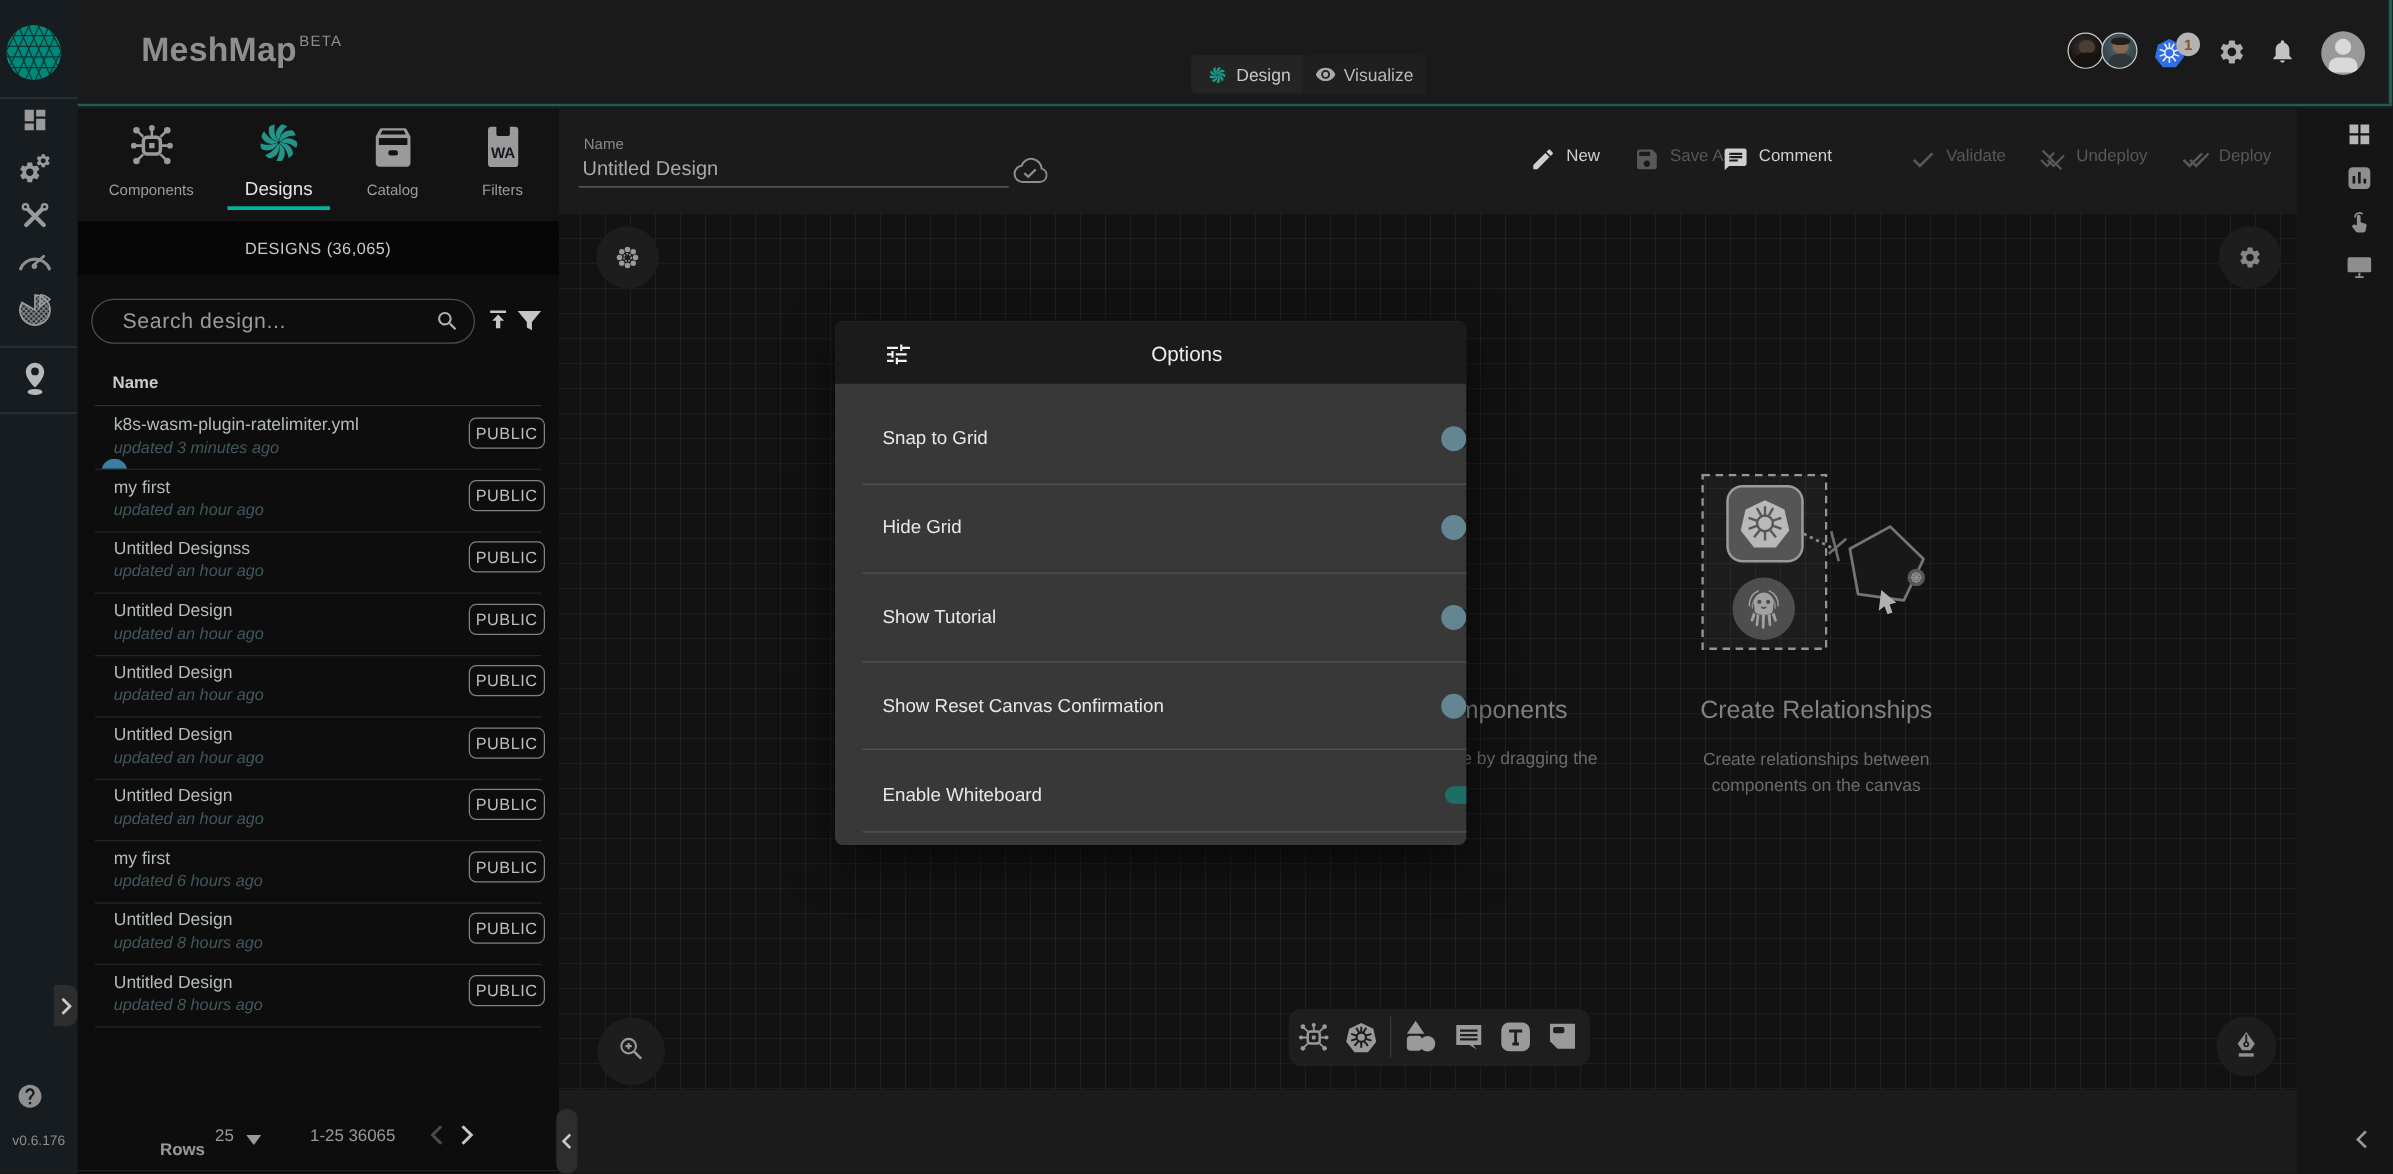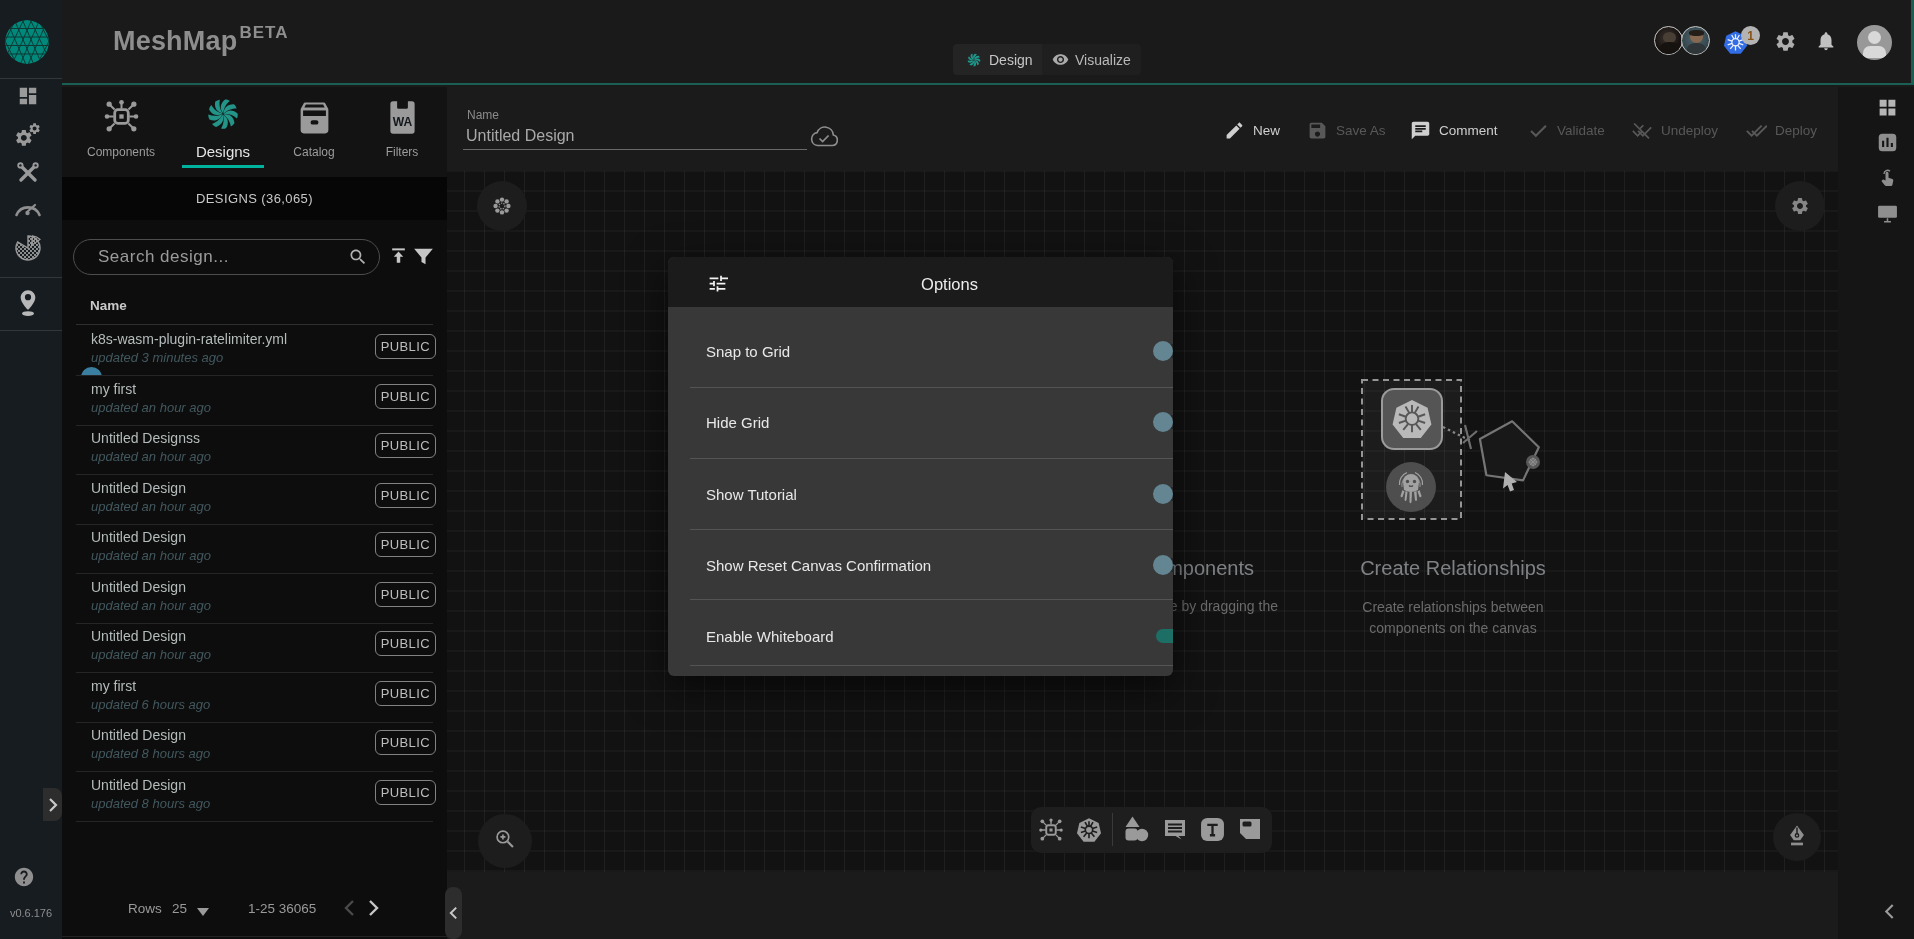--- a/index.html
+++ b/index.html
@@ -10,21 +10,21 @@
 
   
   #sidebar { left:0; top:0; width:62px; height:939px; background:#171c21; z-index:30; }
   .sdiv { position:absolute; left:0; width:62px; height:1px; background:rgba(255,255,255,0.12); }
 
   
   #header { left:62px; top:0; width:1852px; height:85px; background:#1a1a1a;
     border-bottom:2px solid #1a5e54; z-index:25; }
   #header .rightedge { position:absolute; right:0; top:0; width:3px; height:83px; background:#1a5e54; }
   #brand { position:absolute; left:51px; top:25px; color:#8e8e8e; font-size:27px; font-weight:bold; letter-spacing:0.2px; }
-  #brand sup { font-size:17px; font-weight:bold; letter-spacing:1px; position:relative; top:-2px; left:2px;margin-top:16px; }
+  #brand sup { font-size:12px; font-weight:normal; letter-spacing:1px; position:relative; top:-2px; left:2px;margin-top:16px; }
 
   .hbtn { position:absolute; top:44px; height:31px; border-radius:4px; color:#c7c7c7;
     font-size:14px; display:flex; align-items:center; gap:6px; padding:0 12px; }
 
   
   #panel { left:62px; top:87px; width:385px; height:852px; background:#131313; z-index:20; }
   .tab { position:absolute; top:8px; width:96px; text-align:center; color:#9c9c9c; font-size:12px; }
   .tab.active { font-size:15px; }
   .tab .ticon { height:40px; display:flex; align-items:flex-end; justify-content:center; }
   .tab .tlabel { margin-top:10px; }
@@ -51,21 +51,21 @@
     background-size:20px 20px; background-position:17px 19.5px; }
   #footer { position:absolute; left:0; top:808px; width:1391px; height:44px; background:#111111; }
   #footer .ftext { position:absolute; left:341px; top:21px; width:400px; text-align:center;
     color:#5c5c5c; font-size:14px; display:flex; align-items:center; justify-content:center; gap:8px; }
 
   
   #namelabel { position:absolute; left:20px; top:21px; color:#8b8b8b; font-size:12px; }
   #nameval { position:absolute; left:19px; top:40px; color:#a9a9a9; font-size:16px; }
   #nameline { position:absolute; left:16px; top:62px; width:344px; height:1px; background:#6a6a6a; }
 
-  .actbtn { position:absolute; top:30px; height:26px; display:flex; align-items:center; gap:8px; font-size:13.5px; }
+  .actbtn { position:absolute; top:30px; height:26px; display:flex; gap:8px; font-size:13.5px; }
   .bright { color:#cfcfcf; }
   .dim { color:#585858; }
 
   
   #rail { left:1838px; top:87px; width:76px; height:852px; background:#151515; z-index:6; }
 
   
   #modal { left:668px; top:257px; width:505px; height:419px; border-radius:6px; z-index:50;
     box-shadow:0 12px 40px rgba(0,0,0,0.6); overflow:hidden; background:#383838; }
   #mhead { position:absolute; left:0; top:0; width:573px; height:50px; background:#1b1b1b;
@@ -348,21 +348,21 @@
       </div>
     <div class="rowline" style="top:684px"></div>
     <div class="drow" style="top:684.5px">
         <div class="t1">Untitled Design</div>
         <div class="t2">updated 8 hours ago</div>
         <div class="badge">PUBLIC</div>
       </div>
     <div class="rowline" style="top:733.5px"></div>
 
     <div id="pager">
-      <span class="abs" style="left:66px;top:6px;">Rows</span>
+      <span class="abs" style="left:66px;top:17px;font-weight:bold;">Rows</span>
       <span class="abs" style="left:110px;top:6px;">25</span>
       <svg class="abs" style="left:135px;top:13px" width="12" height="8" viewBox="0 0 12 8" fill="#9a9a9a">
           <path d="M0 0h12L6 8z"></path>
         </svg>
       <span class="abs" style="left:186px;top:6px;">1-25 36065</span>
       <svg class="abs" style="left:281px;top:5px" width="12" height="16" viewBox="0 0 10 16" fill="none" stroke="#4a4a4a" stroke-width="2.4">
           <path d="M9 1 L2 8 L9 15"></path>
         </svg>
       <svg class="abs" style="left:306px;top:5px" width="12" height="16" viewBox="0 0 10 16" fill="none" stroke="#c6c6c6" stroke-width="2.4">
           <path d="M1 1 L8 8 L1 15"></path>
@@ -393,21 +393,21 @@
     <div class="actbtn bright" style="left:777px;">
       <svg width="21" height="21" viewBox="0 0 24 24" fill="#cfcfcf">
           <path d="M3 17.25V21h3.75L17.81 9.94l-3.75-3.75L3 17.25zM20.71 7.04c.39-.39.39-1.02 0-1.41l-2.34-2.34c-.39-.39-1.02-.39-1.41 0l-1.83 1.83 3.75 3.75 1.83-1.83z"></path>
         </svg>
       New</div>
     <div class="actbtn dim" style="left:860px;">
       <svg width="21" height="21" viewBox="0 0 24 24" fill="#585858">
           <path d="M17 3H5c-1.11 0-2 .9-2 2v14c0 1.1.89 2 2 2h14c1.1 0 2-.9 2-2V7l-4-4zm-5 16c-1.66 0-3-1.34-3-3s1.34-3 3-3 3 1.34 3 3-1.34 3-3 3zm3-10H5V5h10v4z"></path>
         </svg>
       Save As</div>
-    <div class="actbtn bright" style="left:963px;">
+    <div class="actbtn bright" style="left:931px;">
       <svg width="21" height="21" viewBox="0 0 24 24" fill="#cfcfcf">
           <path d="M20 2H4c-1.1 0-2 .9-2 2v18l4-4h14c1.1 0 2-.9 2-2V4c0-1.1-.9-2-2-2zM6 9h12v2H6V9zm8 5H6v-2h8v2zm4-6H6V6h12v2z"></path>
         </svg>
       Comment</div>
     <div class="actbtn dim" style="left:1081px;">
       <svg width="21" height="21" viewBox="0 0 24 24" fill="none" stroke="#585858" stroke-width="2.4">
           <path d="M3.5 12.5 L9 18 L20.5 6.5"></path>
         </svg>
       Validate</div>
     <div class="actbtn dim" style="left:1184px;">

